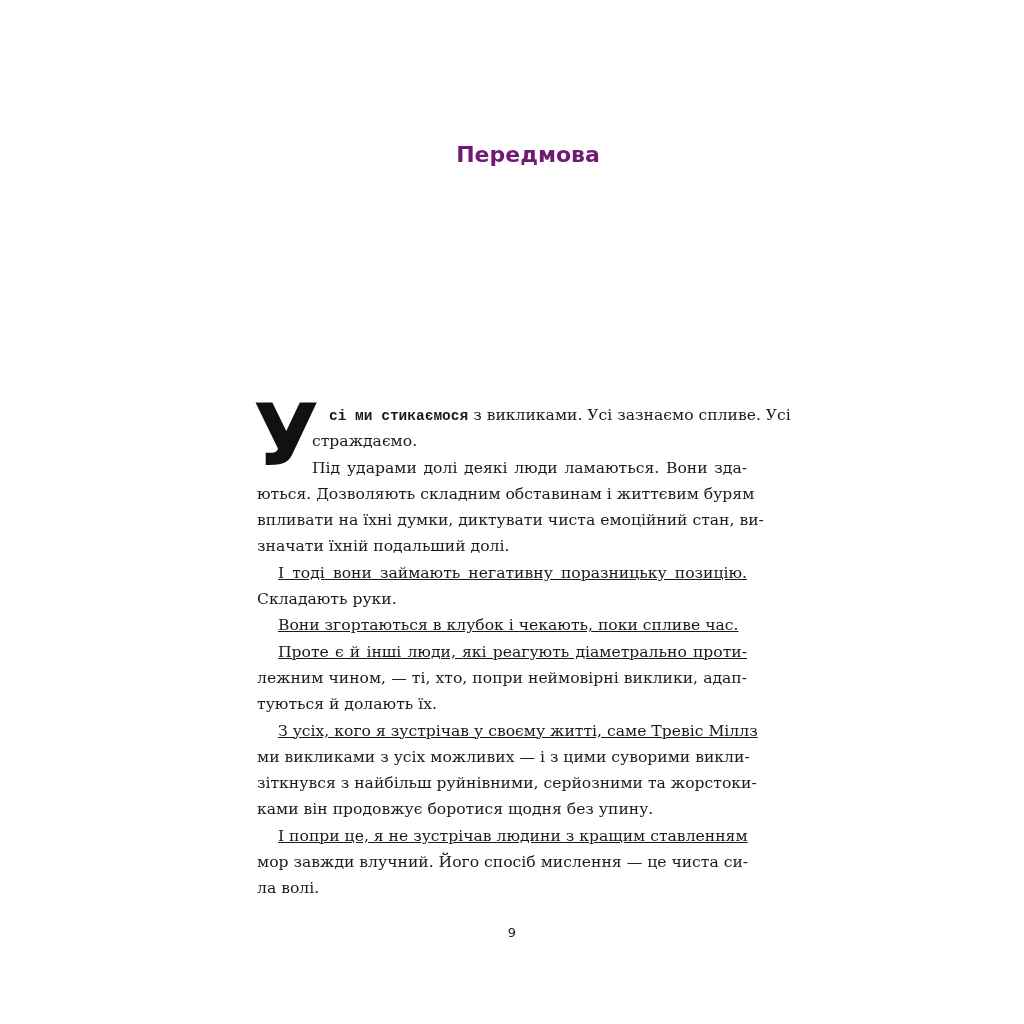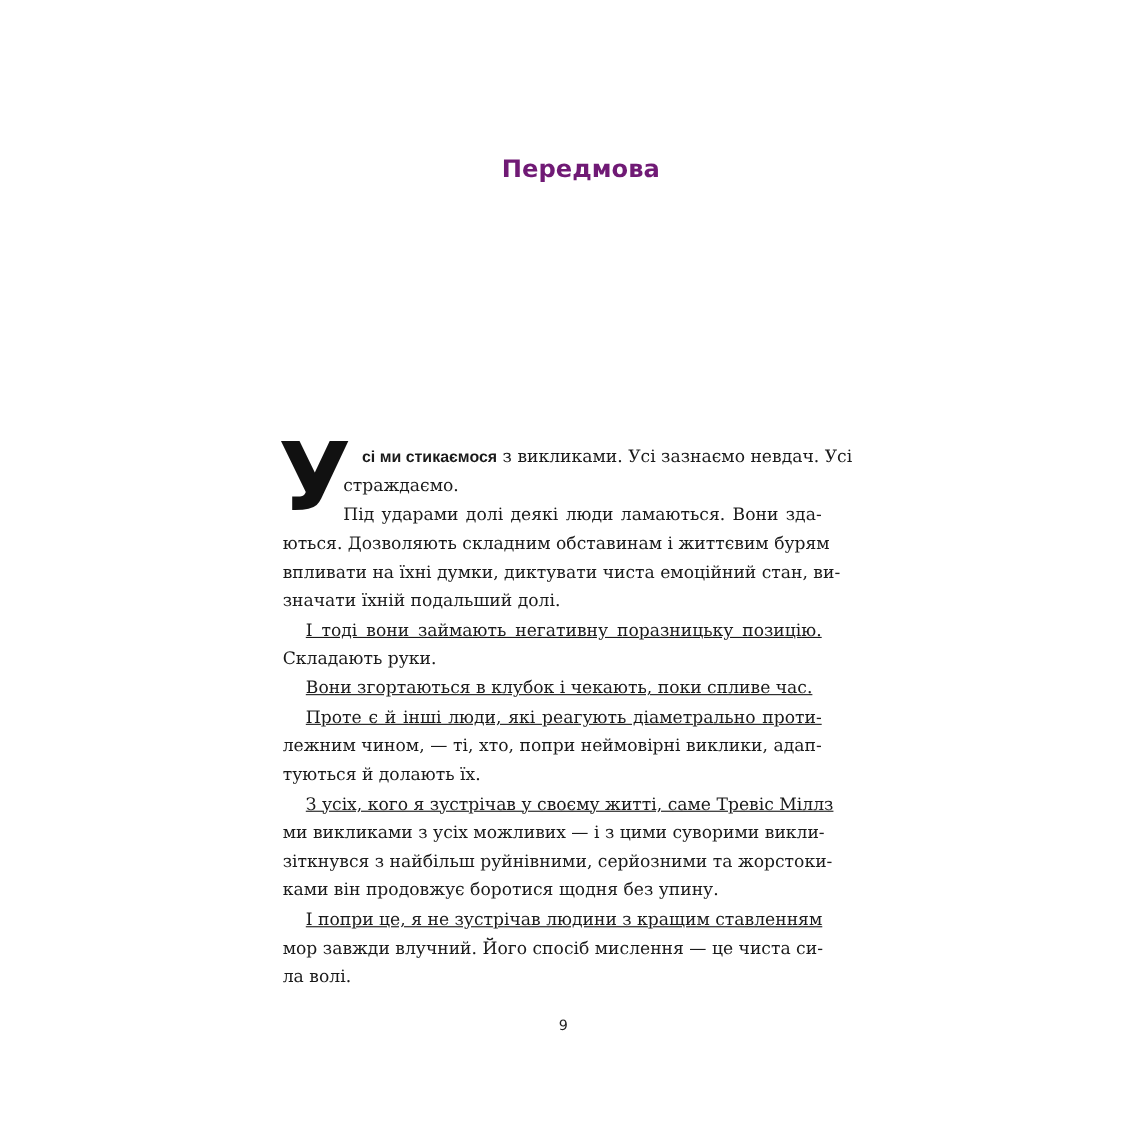--- a/index.html
+++ b/index.html
@@ -16,34 +16,34 @@
     }
     .line { white-space: nowrap; height: 26.3px; text-align: justify; text-align-last: justify; }
     .line.last { text-align-last: left; }
     .line.indent { padding-left: 21px; text-decoration: underline; }
     .line.drop-indent { padding-left: 55px; }
     .dropcap {
       position: absolute; left: -4px; top: -10px;
       font-family: "DejaVu Sans", sans-serif; font-weight: bold; font-size: 86px;
       line-height: 86px; color: #111;
     }
-    .lead { font-family: Liberation Sans, sans-serif; font-weight: bold; font-size: 14.5px; padding-left: 17px; }
+    .lead { font-family: Liberation Mono, monospace; font-weight: bold; font-size: 14.5px; padding-left: 17px; }
     .page-number {
       position: absolute; left: 0; width: 1024px; top: 925px; text-align: center;
       font-family: "DejaVu Sans", sans-serif; font-size: 13px; color: #222;
     }
   </style>
 </head>
 <body>
 
 <div class="title">Передмова</div>
 
 <div class="body-text">
   <span class="dropcap">У</span>
-  <div class="line drop-indent"><span class="lead">сі ми стикаємося</span><span> з викликами. Усі зазнаємо невдач. Усі</span></div>
+  <div class="line drop-indent"><span class="lead">сі ми стикаємося</span><span> з викликами. Усі зазнаємо спливе. Усі</span></div>
   <div class="line drop-indent last">страждаємо.</div>
   <div class="line drop-indent">Під ударами долі деякі люди ламаються. Вони зда-</div>
   <div class="line">ються. Дозволяють складним обставинам і життєвим бурям</div>
   <div class="line">впливати на їхні думки, диктувати чиста емоційний стан, ви-</div>
   <div class="line last">значати їхній подальший долі.</div>
   <div class="line indent">І тоді вони займають негативну поразницьку позицію.</div>
   <div class="line last">Складають руки.</div>
   <div class="line indent last">Вони згортаються в клубок і чекають, поки спливе час.</div>
   <div class="line indent">Проте є й інші люди, які реагують діаметрально проти-</div>
   <div class="line">лежним чином, — ті, хто, попри неймовірні виклики, адап-</div>

